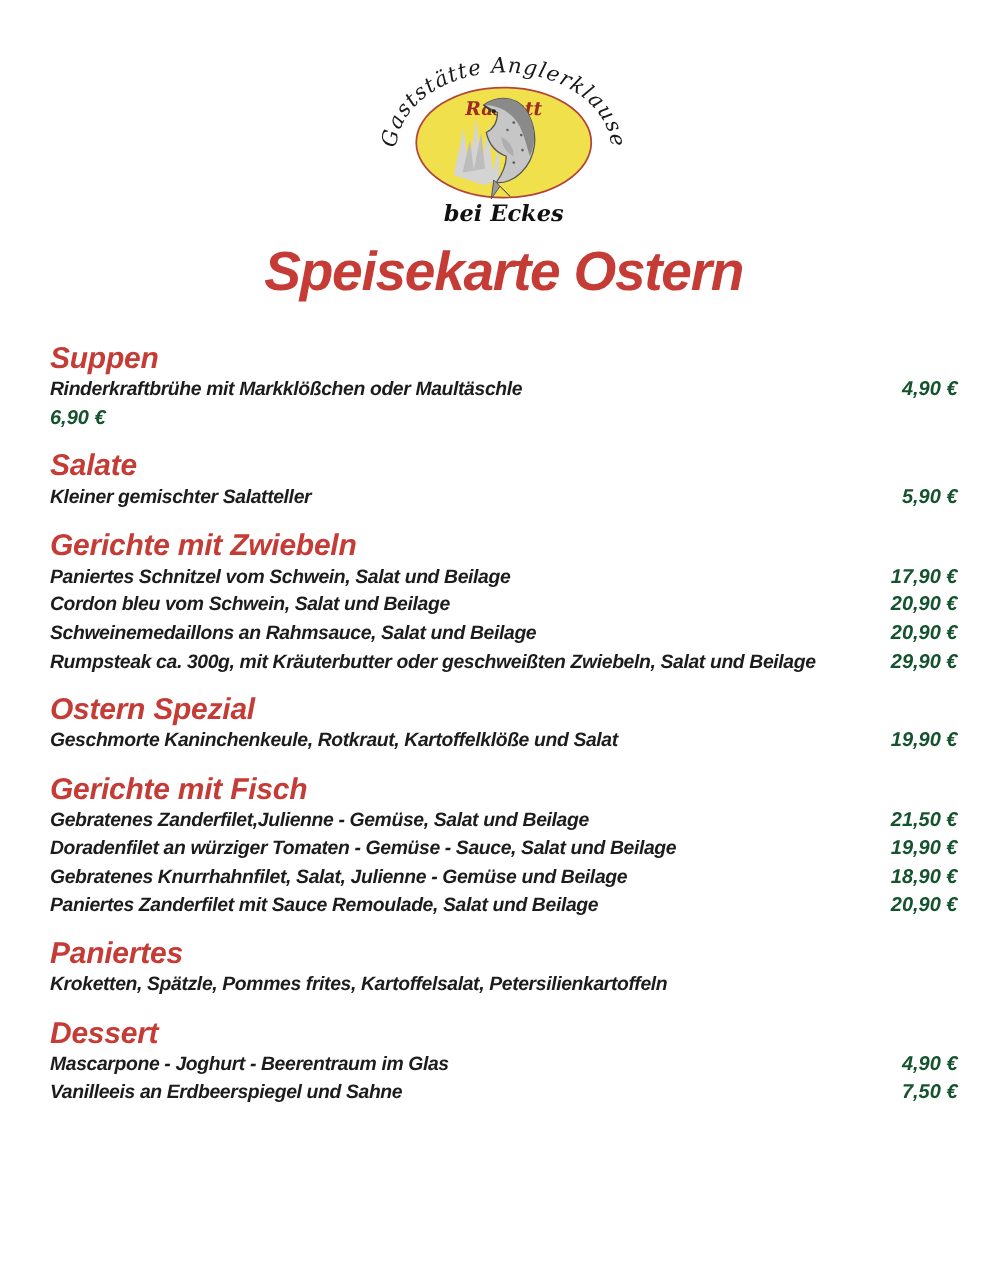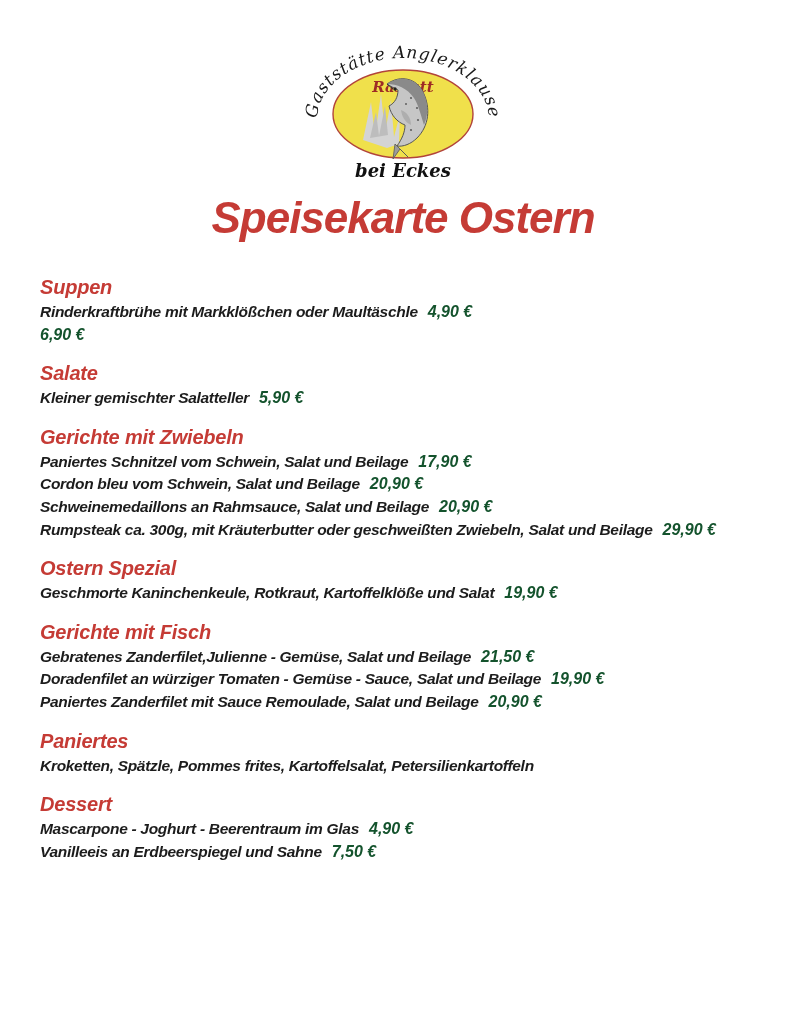--- a/index.html
+++ b/index.html
@@ -24,29 +24,30 @@
     font-style: italic;
     font-weight: bold;
     font-size: 44px;
     line-height: 48px;
     letter-spacing: -1px;
     color: #c53b35;
   }
   .menu-section { margin-top: 15px; }
   .section-title {
     margin: 0 0 2px 0;
-    font-size: 20px;
+    font-size: 24px;
     line-height: 24px;
     font-style: italic;
     font-weight: bold;
     color: #c53b35;
     letter-spacing: -0.2px;
   }
   .menu-row {
     display: flex;
+    justify-content: space-between;
     align-items: baseline;
     gap: 10px;
     line-height: 22.6px;
   }
   .dish {
     font-style: italic;
     font-weight: bold;
     font-size: 15.5px;
     letter-spacing: -0.3px;
     white-space: nowrap;
@@ -150,20 +151,24 @@
     <h2 class="section-title">Gerichte mit Fisch</h2>
     <div class="menu-row">
       <span class="dish">Gebratenes Zanderfilet,Julienne - Gemüse, Salat und Beilage</span>
       <span class="price">21,50 €</span>
     </div>
     <div class="menu-row">
       <span class="dish">Doradenfilet an würziger Tomaten  - Gemüse  - Sauce, Salat und Beilage</span>
       <span class="price">19,90 €</span>
     </div>
     <div class="menu-row">
+      <span class="dish">Gebratenes Knurrhahnfilet, Salat, Julienne - Gemüse und Beilage</span>
+      <span class="price">18,90 €</span>
+    </div>
+    <div class="menu-row">
       <span class="dish">Paniertes Zanderfilet mit Sauce Remoulade, Salat und Beilage</span>
       <span class="price">20,90 €</span>
     </div>
   </section>
 
   <section class="menu-section">
     <h2 class="section-title">Paniertes</h2>
     <div class="menu-row">
       <span class="dish">Kroketten, Spätzle, Pommes frites, Kartoffelsalat, Petersilienkartoffeln</span>
       <span class="price"></span>

